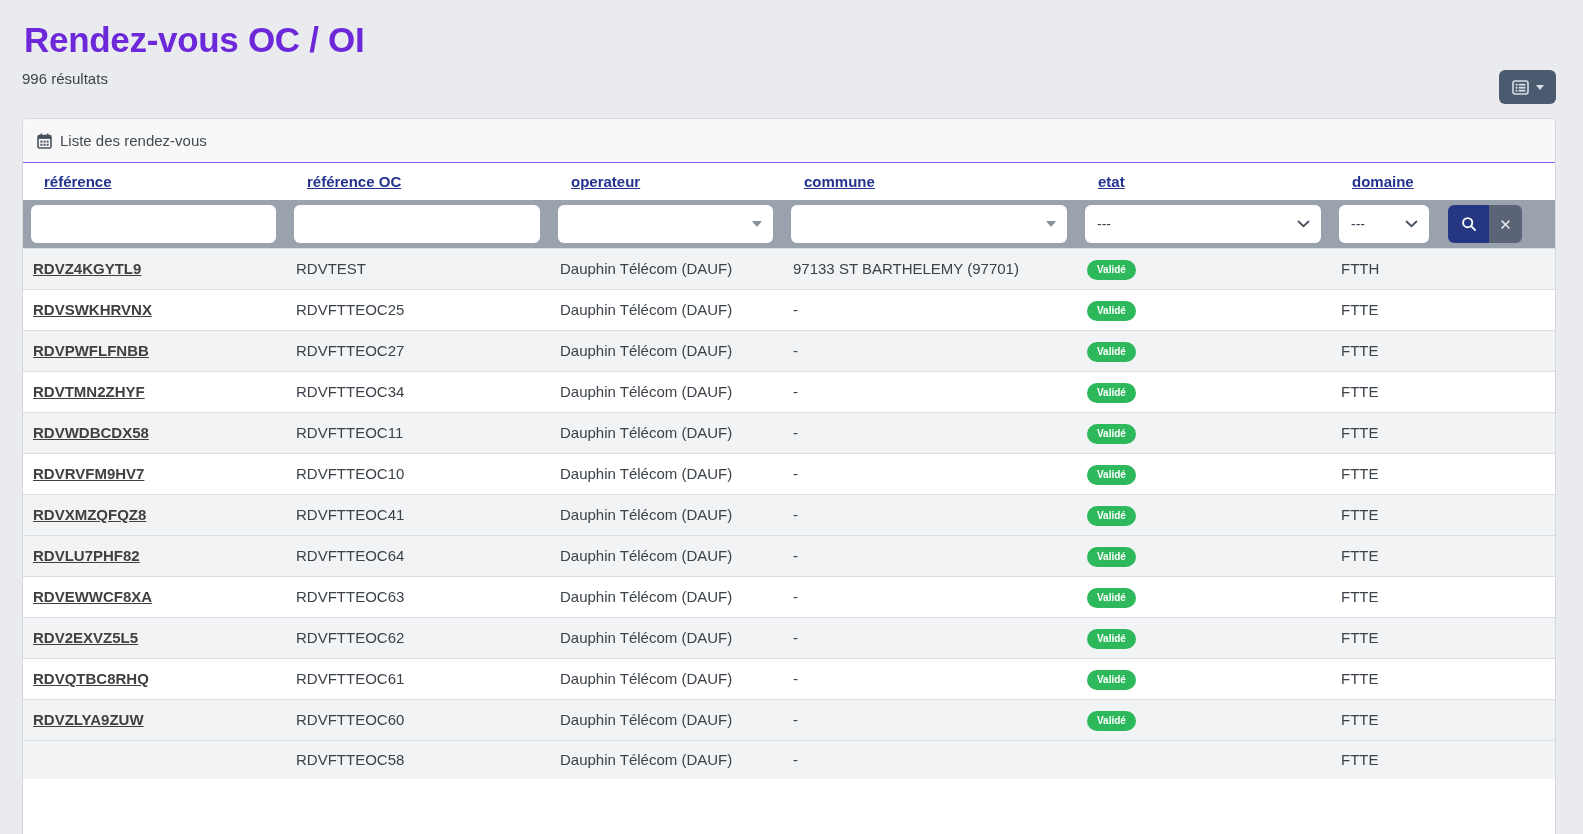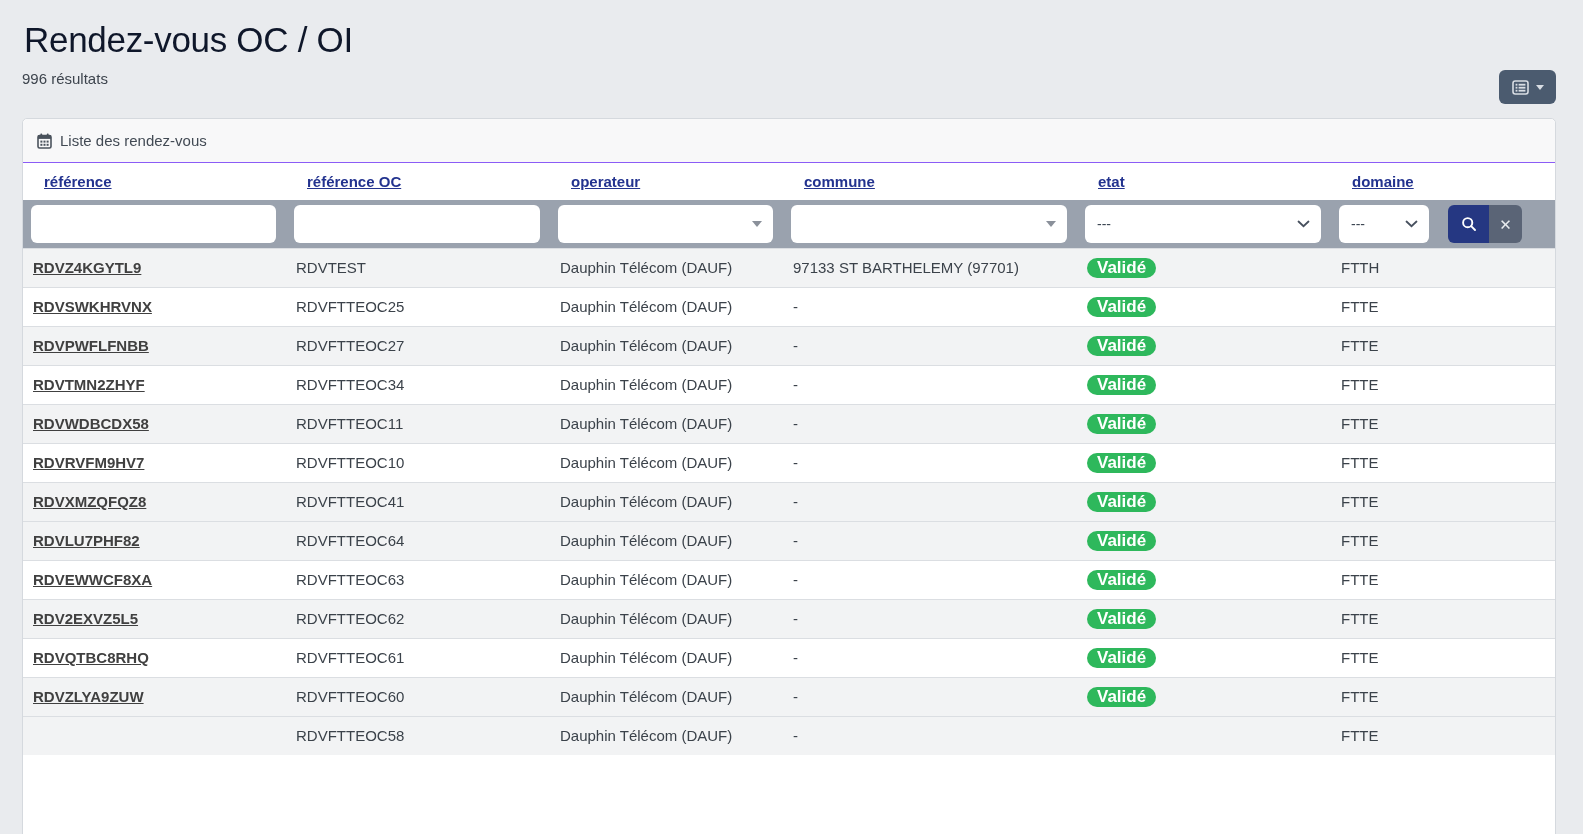--- a/index.html
+++ b/index.html
@@ -7,21 +7,21 @@
   body {
     width: 1583px; height: 834px; overflow: hidden;
     background: #e9ebee;
     font-family: "Liberation Sans", sans-serif;
     color: #3c434c;
   }
   .page { padding: 14px 27px 0 22px; }
 
   
   .page-title {
-    font-size: 35px; font-weight: 400; color: #0f172a;
+    font-size: 35px; font-weight: 700; color: #6d28d9;
     margin: 6px 0 8px 2px; letter-spacing: -0.3px;
   }
   .meta-row {
     margin-top: 10px;
     display: flex; justify-content: space-between; align-items: flex-start;
     height: 34px;
   }
   .results-count { font-size: 15px; color: #3d444d; }
   .view-btn {
     width: 57px; height: 34px; border: none; cursor: pointer;
@@ -91,21 +91,21 @@
 
   
   tbody td {
     padding: 9px 10px; line-height: 20px; border-top: 1px solid #dbdee2;
     color: #3b424a; white-space: nowrap; overflow: hidden;
   }
   tr.striped td { background: #f2f3f4; }
   a.ref { color: #404040; font-weight: 700; text-decoration: underline; cursor: pointer; }
   .badge {
     display: inline-block; background: #2eb85c; color: #fff;
-    font-size: 17px; font-weight: 700; padding: 3px 10px 4px; border-radius: 10px;
+    font-size: 10px; font-weight: 700; padding: 3px 10px 4px; border-radius: 10px;
     line-height: 13px;
   }
 </style>
 </head>
 <body>
 
 <div class="page">
 
   <h1 class="page-title">Rendez-vous OC / OI</h1>
 

